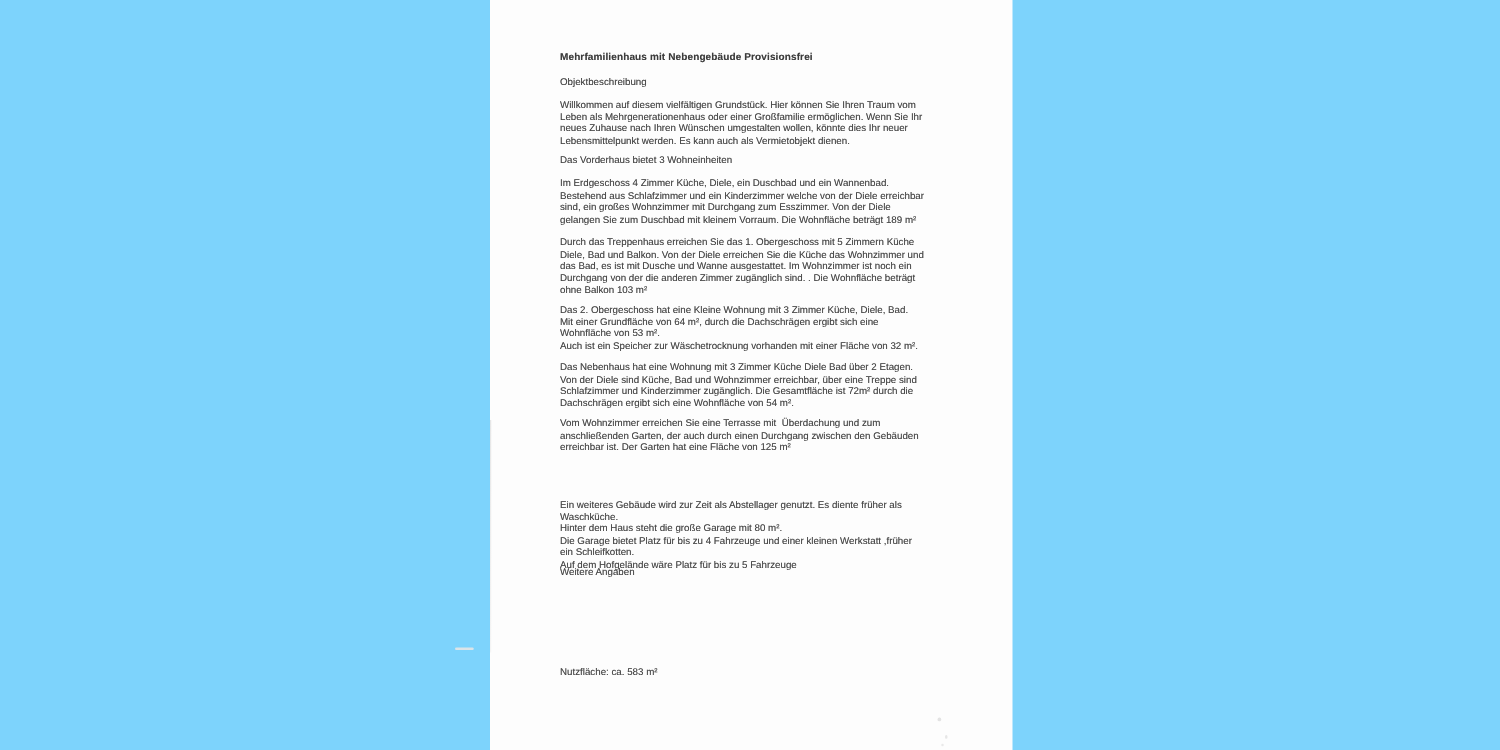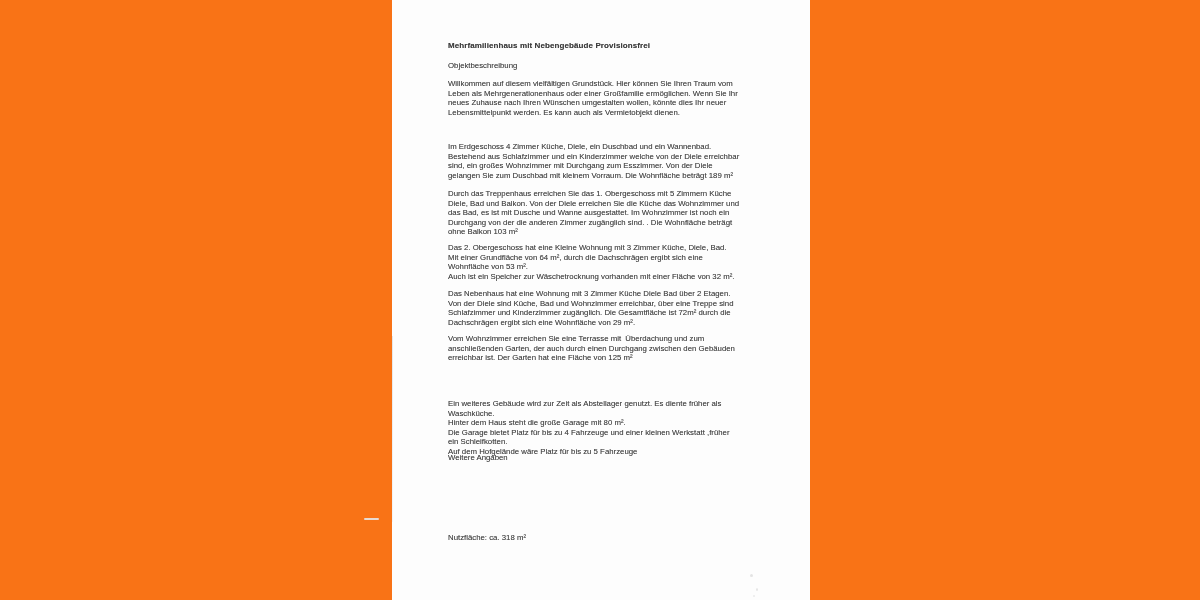--- a/index.html
+++ b/index.html
@@ -8,21 +8,21 @@
     width: 1200px;
     height: 600px;
     background: #ffffff;
     overflow: hidden;
     font-family: "Liberation Sans", "DejaVu Sans", sans-serif;
   }
   .viewport {
     position: relative;
     width: 1200px;
     height: 600px;
-    background: #f97316;
+    background: #7dd3fc;
   }
   
   .scan-page {
     position: absolute;
     left: 392px;
     top: 0;
     width: 418px;
     height: 600px;
     background: #fdfdfd;
   }
@@ -87,54 +87,55 @@
   <div class="doc">
     <div class="block doc-title" style="top:41px">Mehrfamilienhaus mit Nebengebäude Provisionsfrei</div>
 
     <div class="block" style="top:61px">Objektbeschreibung</div>
 
     <div class="block" style="top:79px">Willkommen auf diesem vielfältigen Grundstück. Hier können Sie Ihren Traum vom
 Leben als Mehrgenerationenhaus oder einer Großfamilie ermöglichen. Wenn Sie Ihr
 neues Zuhause nach Ihren Wünschen umgestalten wollen, könnte dies Ihr neuer
 Lebensmittelpunkt werden. Es kann auch als Vermietobjekt dienen.</div>
 
+    <div class="block" style="top:123px">Das Vorderhaus bietet 3 Wohneinheiten</div>
 
     <div class="block" style="top:142px">Im Erdgeschoss 4 Zimmer Küche, Diele, ein Duschbad und ein Wannenbad.
 Bestehend aus Schlafzimmer und ein Kinderzimmer welche von der Diele erreichbar
 sind, ein großes Wohnzimmer mit Durchgang zum Esszimmer. Von der Diele
 gelangen Sie zum Duschbad mit kleinem Vorraum. Die Wohnfläche beträgt 189 m²</div>
 
     <div class="block" style="top:189px">Durch das Treppenhaus erreichen Sie das 1. Obergeschoss mit 5 Zimmern Küche
 Diele, Bad und Balkon. Von der Diele erreichen Sie die Küche das Wohnzimmer und
 das Bad, es ist mit Dusche und Wanne ausgestattet. Im Wohnzimmer ist noch ein
 Durchgang von der die anderen Zimmer zugänglich sind. . Die Wohnfläche beträgt
 ohne Balkon 103 m²</div>
 
     <div class="block" style="top:243px">Das 2. Obergeschoss hat eine Kleine Wohnung mit 3 Zimmer Küche, Diele, Bad.
 Mit einer Grundfläche von 64 m², durch die Dachschrägen ergibt sich eine
 Wohnfläche von 53 m².
 Auch ist ein Speicher zur Wäschetrocknung vorhanden mit einer Fläche von 32 m².</div>
 
     <div class="block" style="top:289px">Das Nebenhaus hat eine Wohnung mit 3 Zimmer Küche Diele Bad über 2 Etagen.
 Von der Diele sind Küche, Bad und Wohnzimmer erreichbar, über eine Treppe sind
 Schlafzimmer und Kinderzimmer zugänglich. Die Gesamtfläche ist 72m² durch die
-Dachschrägen ergibt sich eine Wohnfläche von 29 m².</div>
+Dachschrägen ergibt sich eine Wohnfläche von 54 m².</div>
 
     <div class="block" style="top:334px">Vom Wohnzimmer erreichen Sie eine Terrasse mit  Überdachung und zum
 anschließenden Garten, der auch durch einen Durchgang zwischen den Gebäuden
 erreichbar ist. Der Garten hat eine Fläche von 125 m²</div>
 
     <div class="block" style="top:399px">Ein weiteres Gebäude wird zur Zeit als Abstellager genutzt. Es diente früher als
 Waschküche.
 Hinter dem Haus steht die große Garage mit 80 m².
 Die Garage bietet Platz für bis zu 4 Fahrzeuge und einer kleinen Werkstatt ,früher
 ein Schleifkotten.
 Auf dem Hofgelände wäre Platz für bis zu 5 Fahrzeuge</div>
 
     <div class="block" style="top:453px">Weitere Angaben</div>
 
 
 
 
-    <div class="block" style="top:533px">Nutzfläche: ca. 318 m²</div>
+    <div class="block" style="top:533px">Nutzfläche: ca. 583 m²</div>
   </div>
 
 </div>
 
 </body></html>

